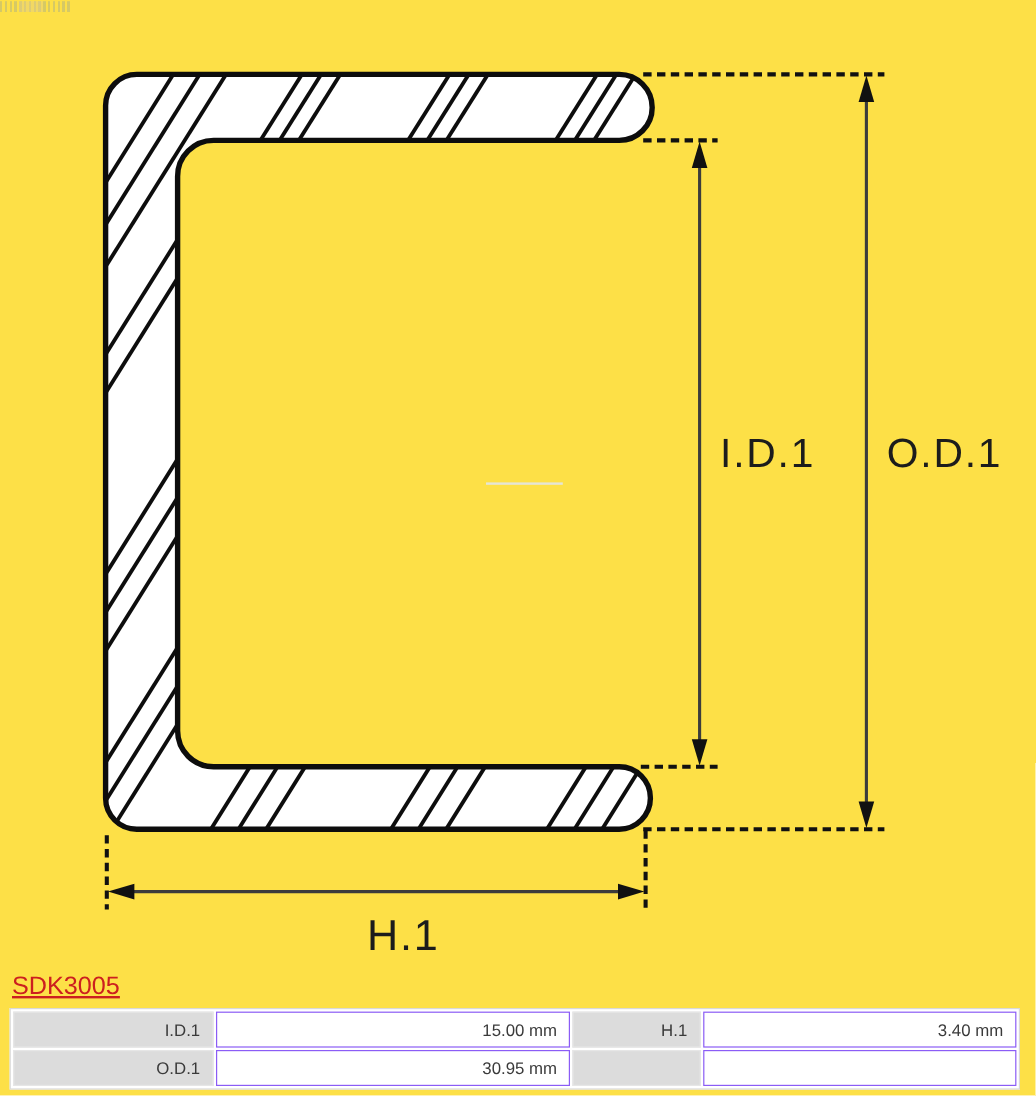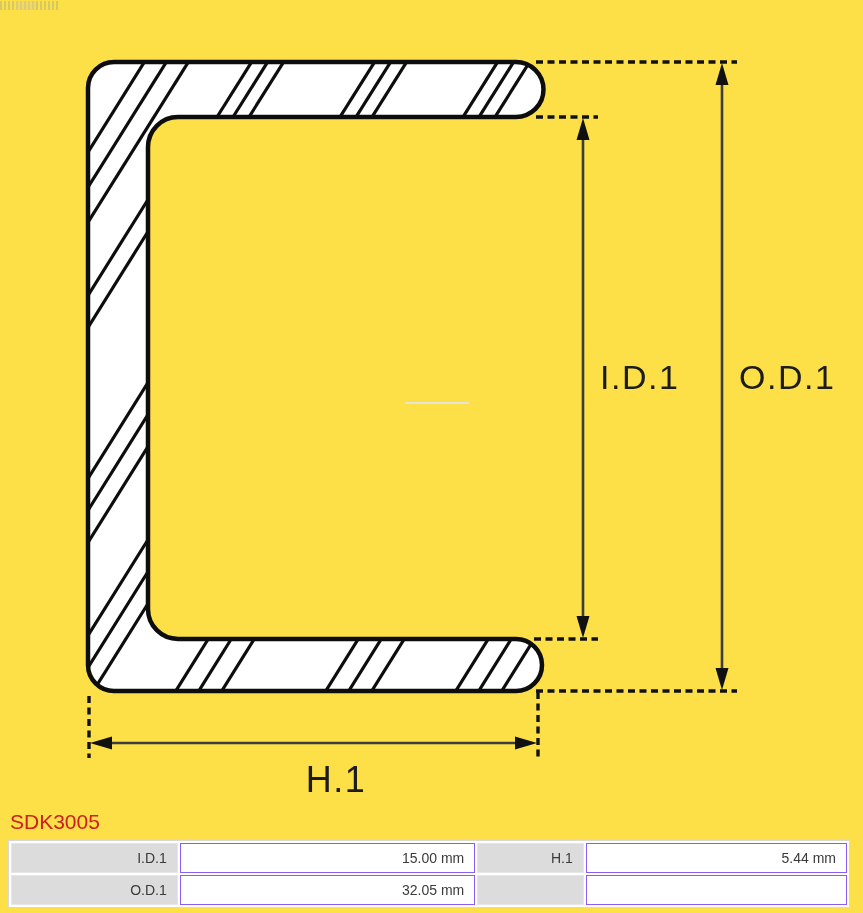--- a/index.html
+++ b/index.html
@@ -155,38 +155,38 @@
       <polygon points="537,743 515,736.5 515,749.5" fill="#111111"></polygon>
     </g>
 
     <text class="dim-label" x="600" y="389">I.D.1</text>
     <text class="dim-label" x="739" y="389">O.D.1</text>
     <text class="dim-label-h" x="336" y="792" text-anchor="middle">H.1</text>
 
     <rect x="405" y="402" width="64" height="2" fill="#e2e6e6" opacity="0.9"></rect>
   </svg>
 
-  <div class="part-code" style="color: rgb(204, 31, 31);">SDK3005</div>
+  <div class="part-code" style="color: rgb(204, 31, 31); text-decoration: underline;">SDK3005</div>
 
   <table class="spec-table">
     <colgroup>
       <col style="width:166px">
       <col style="width:294px">
       <col style="width:106px">
       <col style="width:260px">
     </colgroup>
     <tbody>
       <tr>
         <td class="cell-label">I.D.1</td>
         <td class="cell-value">15.00 mm</td>
         <td class="cell-label">H.1</td>
-        <td class="cell-value">5.44 mm</td>
+        <td class="cell-value">3.40 mm</td>
       </tr>
       <tr>
         <td class="cell-label">O.D.1</td>
-        <td class="cell-value">32.05 mm</td>
+        <td class="cell-value">30.95 mm</td>
         <td class="cell-label"></td>
         <td class="cell-value"></td>
       </tr>
     </tbody>
   </table>
 
 </div>
 
 </body></html>

